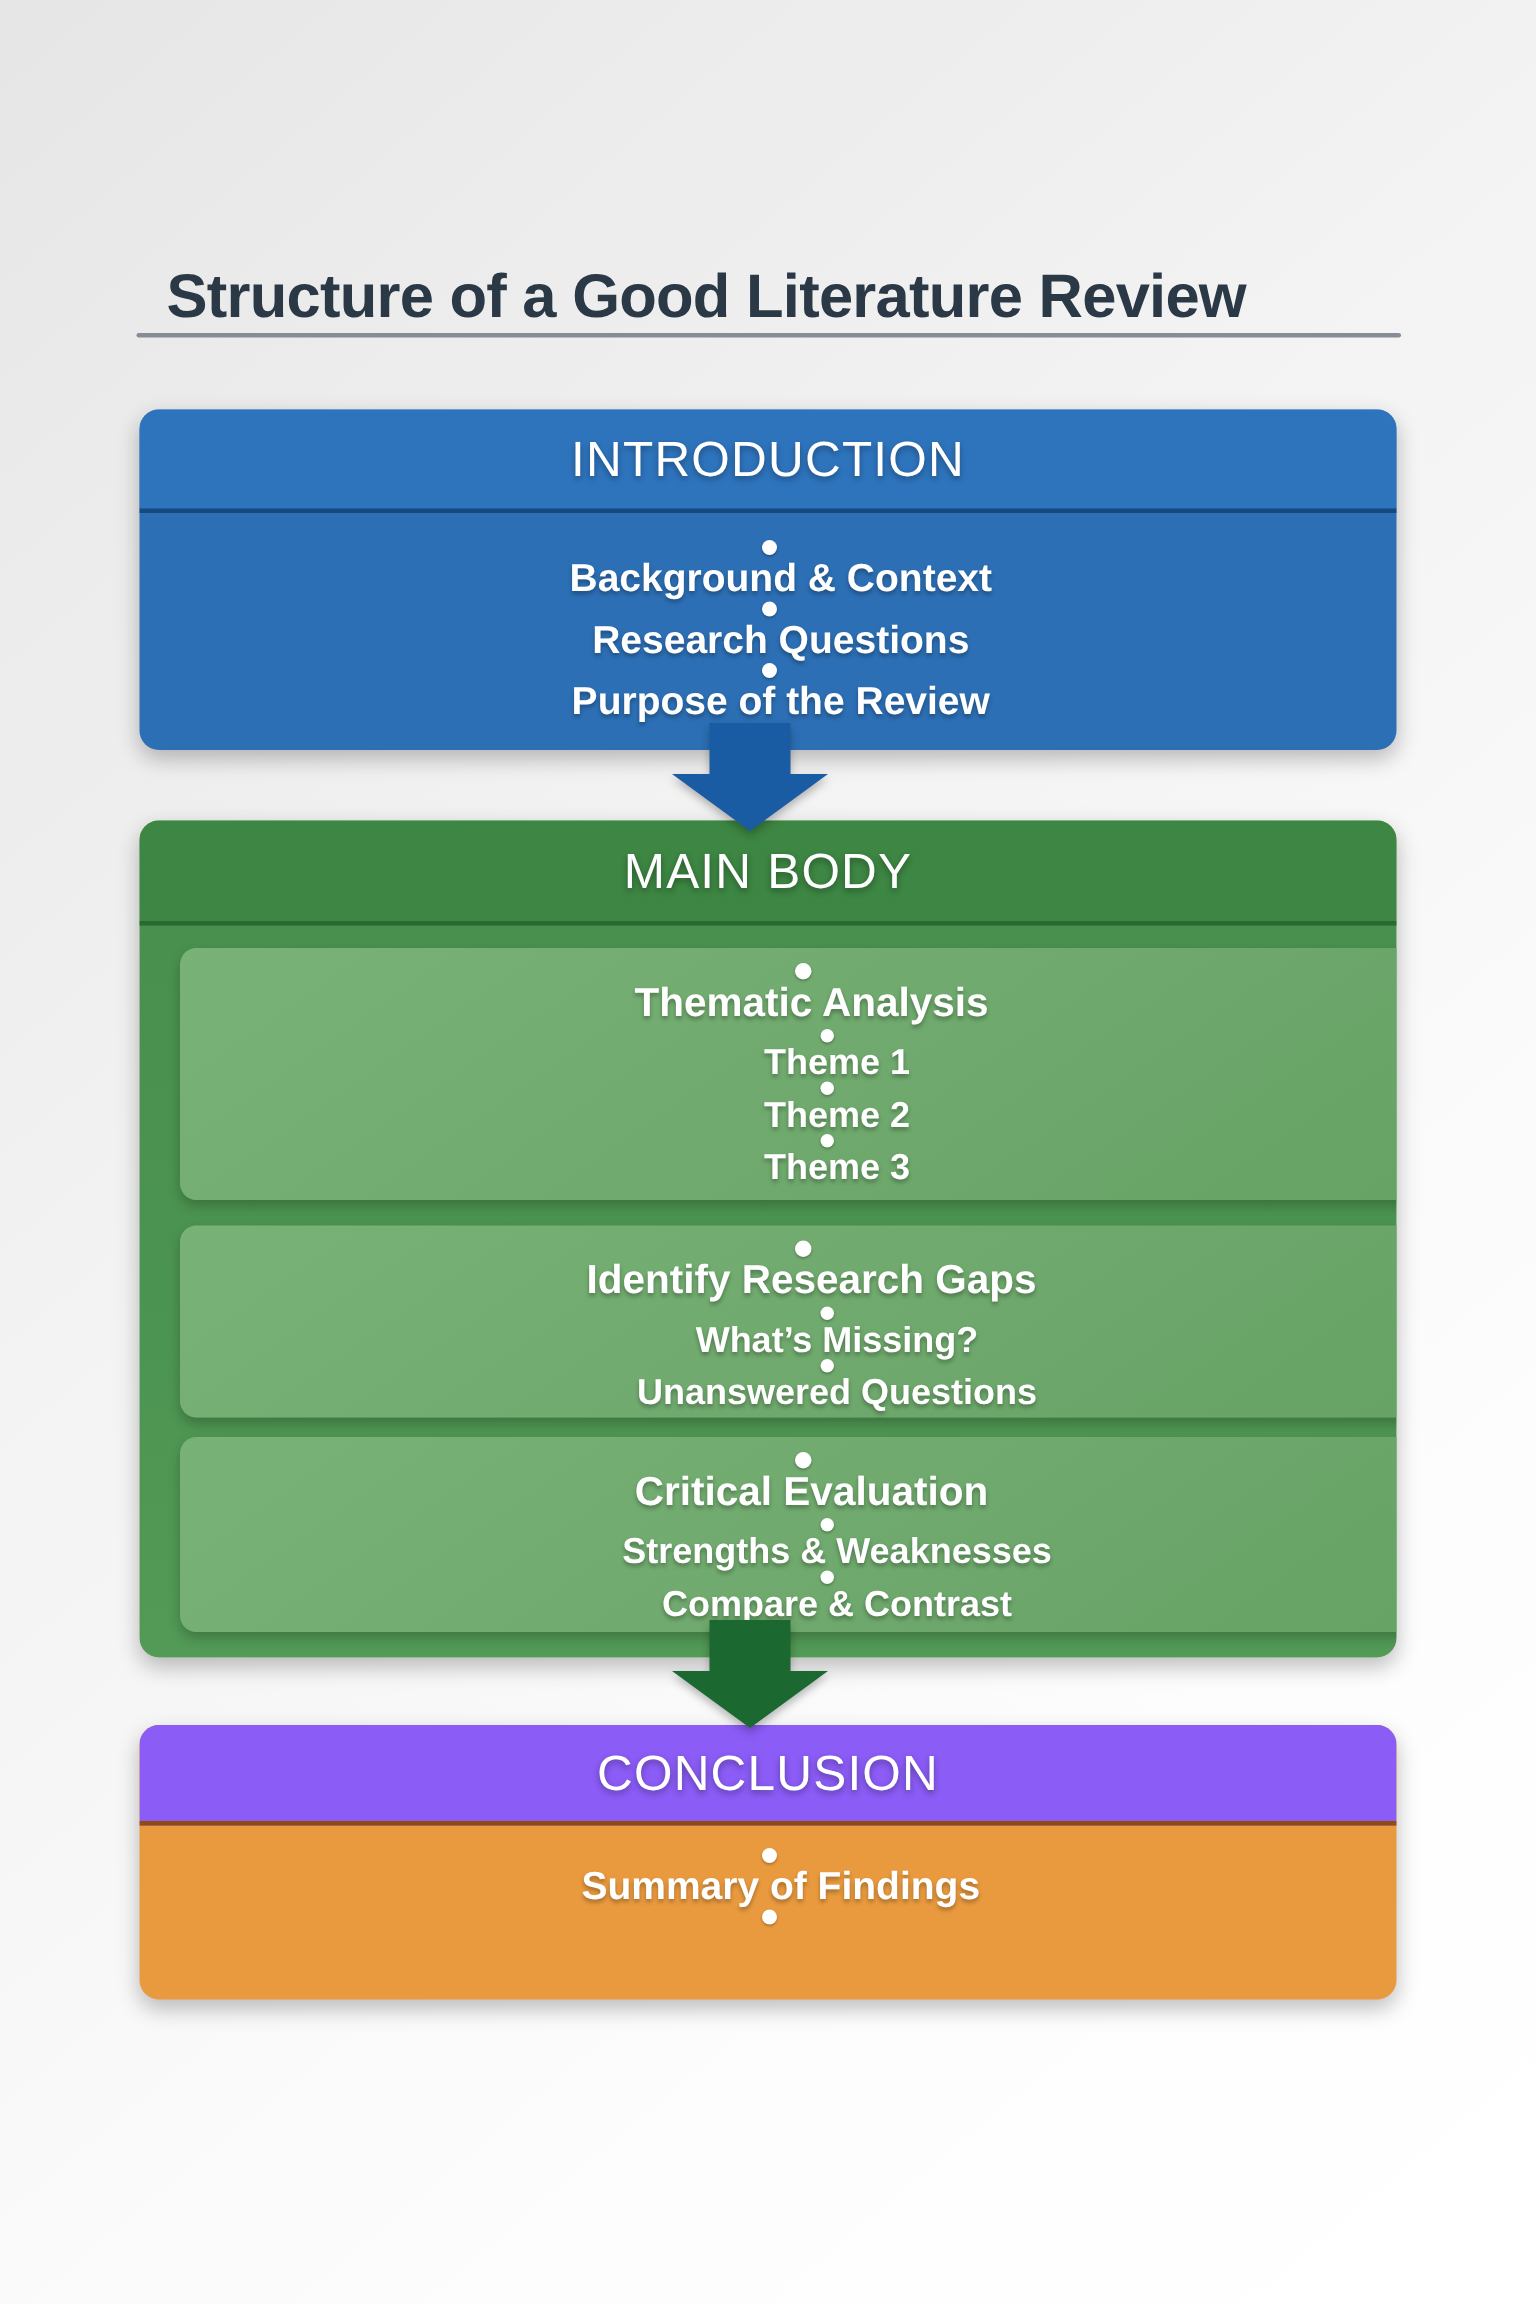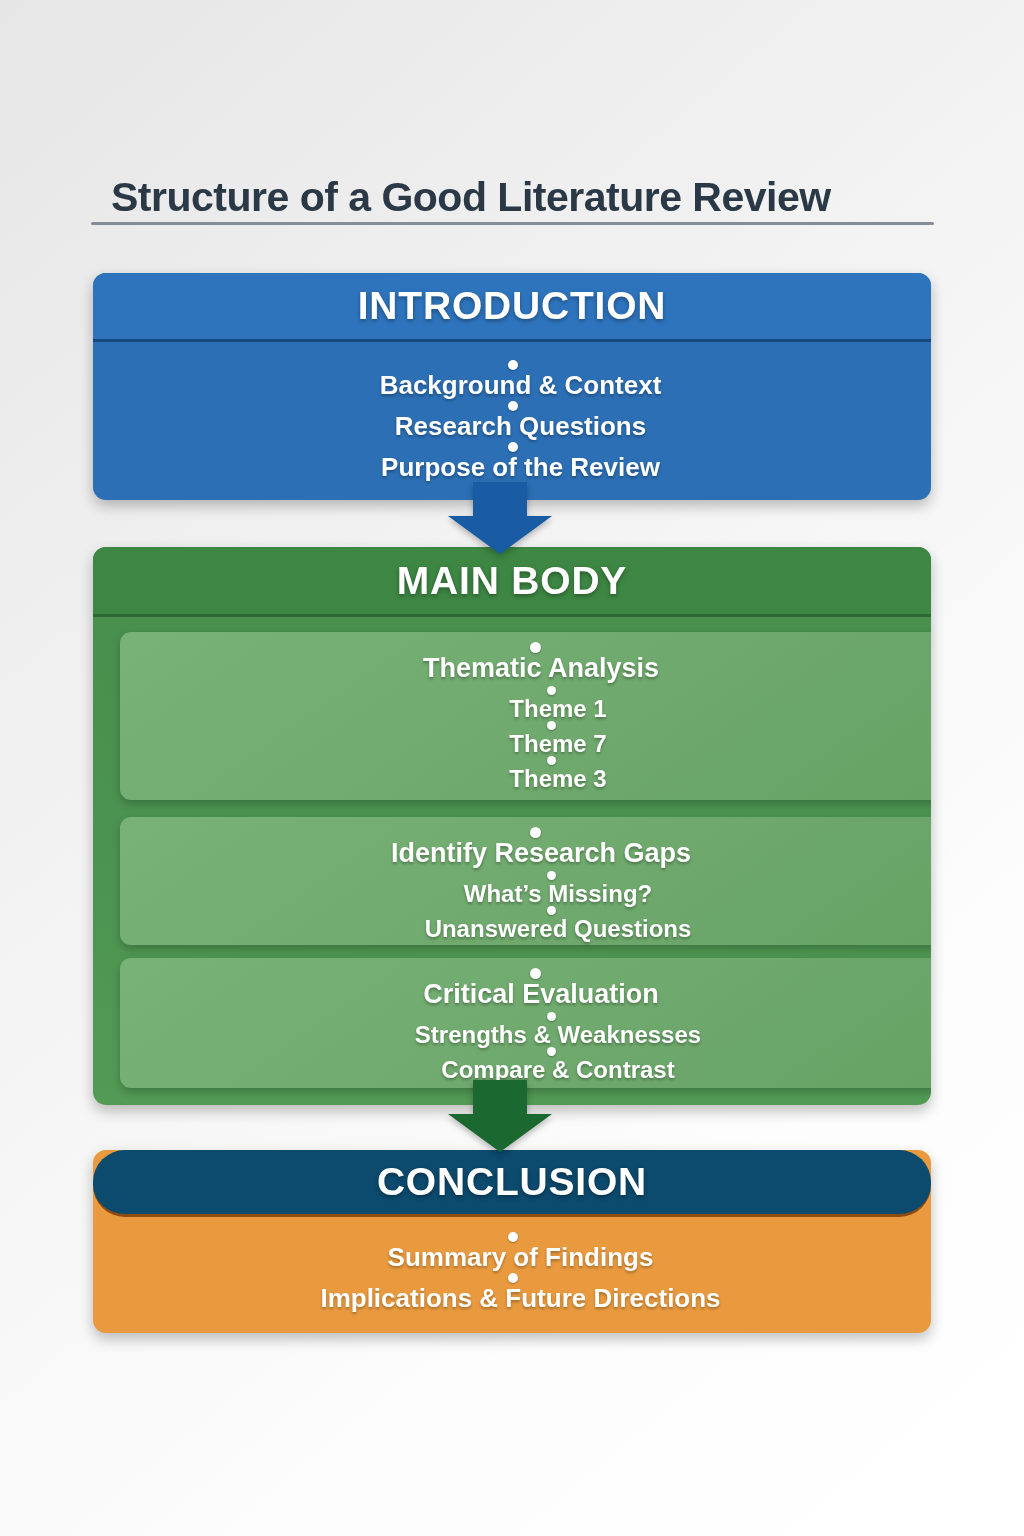--- a/index.html
+++ b/index.html
@@ -29,21 +29,21 @@
 
   
   .box {
     position: absolute; left: 93px; width: 838px;
     border-radius: 13px;
     box-shadow: 0 6px 14px rgba(0,0,0,0.25);
     overflow: hidden;
   }
   .box-header {
     display: flex; align-items: center; justify-content: center;
-    font-weight: 700; font-size: 39px; color: #ffffff;
+    font-weight: 400; font-size: 33px; color: #ffffff;
     letter-spacing: 0.8px;
     text-shadow: 0 2px 4px rgba(0,0,0,0.35);
   }
 
   
   .intro { top: 273px; height: 227px; background: #2c6fb5; }
   .intro .box-header { height: 66px; background: #2e74bd; border-bottom: 3px solid #15497f; }
   .intro-body { padding: 18px 30px 0 47px; }
 
   
@@ -56,21 +56,21 @@
     background: linear-gradient(145deg, #79b276 0%, #6fa96d 55%, #67a265 100%);
     box-shadow: 0 4px 8px rgba(0,0,0,0.22);
     padding: 0 20px 0 18px; box-sizing: border-box;
   }
   .subbox1 { top: 85px;  height: 168px; }
   .subbox2 { top: 270px; height: 128px; }
   .subbox3 { top: 411px; height: 130px; }
 
   
   .conclusion { top: 1150px; height: 183px; background: #ea9a3e; }
-  .conclusion .box-header { height: 64px; background: #0c4a6e; border-bottom: 3px solid #8f4c0e; border-radius: 32px; }
+  .conclusion .box-header { height: 64px; background: #8b5cf6; border-bottom: 3px solid #8f4c0e; }
   .conclusion-body { padding: 15px 30px 0 47px; }
 
   
   .row { display: flex; align-items: center; flex-direction: column; }
   .row-l1 { height: 41px; }
   .dot {
     flex: 0 0 auto;
     width: 10px; height: 10px; border-radius: 50%;
     background: #ffffff; margin-right: 15px;
     box-shadow: 0 1px 2px rgba(0,0,0,0.3);
@@ -135,21 +135,21 @@
       <div class="row sub-main">
         <span class="dot"></span>
         <span class="row-text">Thematic Analysis</span>
       </div>
       <div class="row sub-item">
         <span class="dot"></span>
         <span class="row-text">Theme 1</span>
       </div>
       <div class="row sub-item">
         <span class="dot"></span>
-        <span class="row-text">Theme 7</span>
+        <span class="row-text">Theme 2</span>
       </div>
       <div class="row sub-item">
         <span class="dot"></span>
         <span class="row-text">Theme 3</span>
       </div>
     </div>
 
     <div class="subbox subbox2">
       <div class="row sub-main">
         <span class="dot"></span>
@@ -187,18 +187,17 @@
 
   <section class="box conclusion">
     <header class="box-header">CONCLUSION</header>
     <div class="conclusion-body">
       <div class="row row-l1">
         <span class="dot"></span>
         <span class="row-text">Summary of Findings</span>
       </div>
       <div class="row row-l1">
         <span class="dot"></span>
-        <span class="row-text">Implications &amp; Future Directions</span>
       </div>
     </div>
   </section>
 
 </div>
 
 </body></html>

